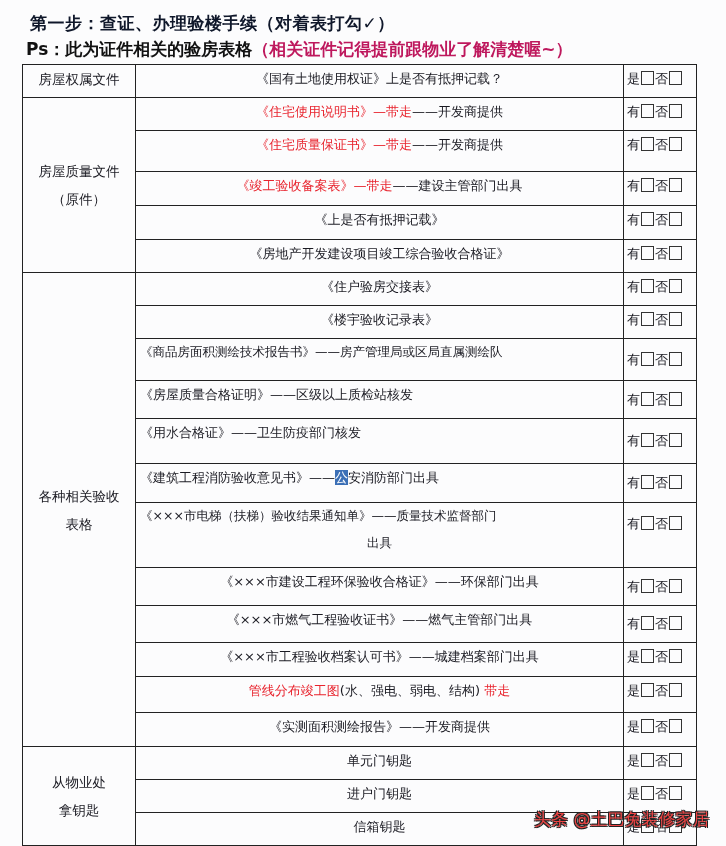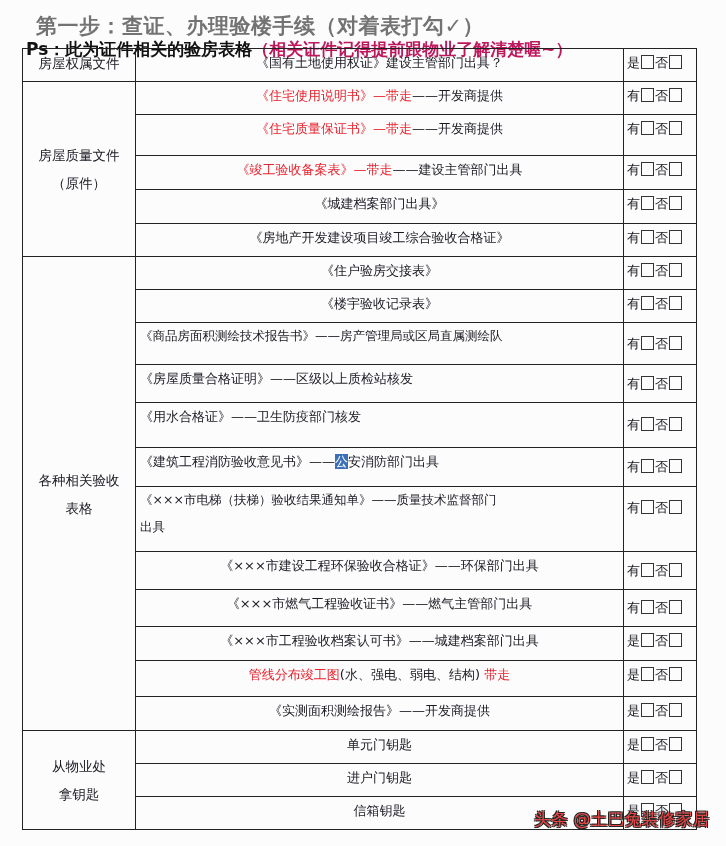--- a/index.html
+++ b/index.html
@@ -5,34 +5,34 @@
   html, body { margin: 0; padding: 0; }
   body {
     width: 726px; height: 846px;
     background: #fcfcfd;
     font-family: "DejaVu Sans", sans-serif;
     color: #1a1a22;
     position: relative;
     overflow: hidden;
   }
   .title {
-    position: absolute; left: 36px; top: 12px;
-    font-size: 21px; font-weight: bold; letter-spacing: 0.5px;
-    color: #737373;
+    position: absolute; left: 30px; top: 12px;
+    font-size: 17px; font-weight: bold; letter-spacing: 0.5px;
+    color: #0f172a;
     white-space: nowrap;
   }
   .subtitle {
     position: absolute; left: 26px; top: 38px;
     font-size: 17px; font-weight: bold;
     color: #111;
     white-space: nowrap;
   }
   .subtitle .red { color: #be185d; }
   table.form {
-    position: absolute; left: 22px; top: 48px;
+    position: absolute; left: 22px; top: 64px;
     width: 674px;
     border-collapse: collapse;
     table-layout: fixed;
     font-size: 13px;
   }
   table.form td {
     border: 1.5px solid #222;
     padding: 0 4px;
     vertical-align: top;
   }
@@ -40,21 +40,21 @@
     text-align: center; vertical-align: middle !important;
     line-height: 28px;
     font-size: 13.5px;
   }
   td.item {
     text-align: center;
     padding-top: 5px !important;
     white-space: nowrap;
   }
   td.item.left { text-align: left; }
-  td.item .line2 { display:block; margin-top: 10px; }
+  td.item .line2 { display:block; text-align:center; margin-top: 10px; }
   td.check {
     padding: 5px 0 0 3px !important;
     white-space: nowrap;
     font-size: 13px;
   }
   td.check.mid { vertical-align: middle !important; padding-top: 0 !important; }
   .box {
     display: inline-block; width: 11px; height: 12px;
     border: 1px solid #333; vertical-align: -2px; margin: 0 1px;
   }
@@ -79,39 +79,39 @@
 <table class="form">
   <colgroup>
       <col style="width:113px">
       <col style="width:488px">
       <col style="width:73px">
     </colgroup>
 
   <tbody>
       <tr style="height:33px">
     <td class="group" style="vertical-align:top !important; line-height:20px; padding-top:4px;"><span>房屋权属文件</span></td>
-    <td class="item"><span>《国有土地使用权证》建设主管部门出具？</span></td>
+    <td class="item"><span>《国有土地使用权证》上是否有抵押记载？</span></td>
     <td class="check"><span>是</span><span class="box"></span><span>否</span><span class="box"></span></td>
   </tr>
 
   <tr style="height:33px">
     <td class="group" rowspan="5"><span>房屋质量文件</span><br><span>（原件）</span></td>
     <td class="item"><span class="red">《住宅使用说明书》—带走</span><span>——开发商提供</span></td>
     <td class="check"><span>有</span><span class="box"></span><span>否</span><span class="box"></span></td>
   </tr>
   <tr style="height:41px">
     <td class="item"><span class="red">《住宅质量保证书》—带走</span><span>——开发商提供</span></td>
     <td class="check"><span>有</span><span class="box"></span><span>否</span><span class="box"></span></td>
   </tr>
   <tr style="height:34px">
     <td class="item"><span class="red">《竣工验收备案表》—带走</span><span>——建设主管部门出具</span></td>
     <td class="check"><span>有</span><span class="box"></span><span>否</span><span class="box"></span></td>
   </tr>
   <tr style="height:34px">
-    <td class="item"><span>《城建档案部门出具》</span></td>
+    <td class="item"><span>《上是否有抵押记载》</span></td>
     <td class="check"><span>有</span><span class="box"></span><span>否</span><span class="box"></span></td>
   </tr>
   <tr style="height:33px">
     <td class="item"><span>《房地产开发建设项目竣工综合验收合格证》</span></td>
     <td class="check"><span>有</span><span class="box"></span><span>否</span><span class="box"></span></td>
   </tr>
 
   <tr style="height:33px">
     <td class="group" rowspan="12"><span>各种相关验收</span><br><span>表格</span></td>
     <td class="item"><span>《住户验房交接表》</span></td>

